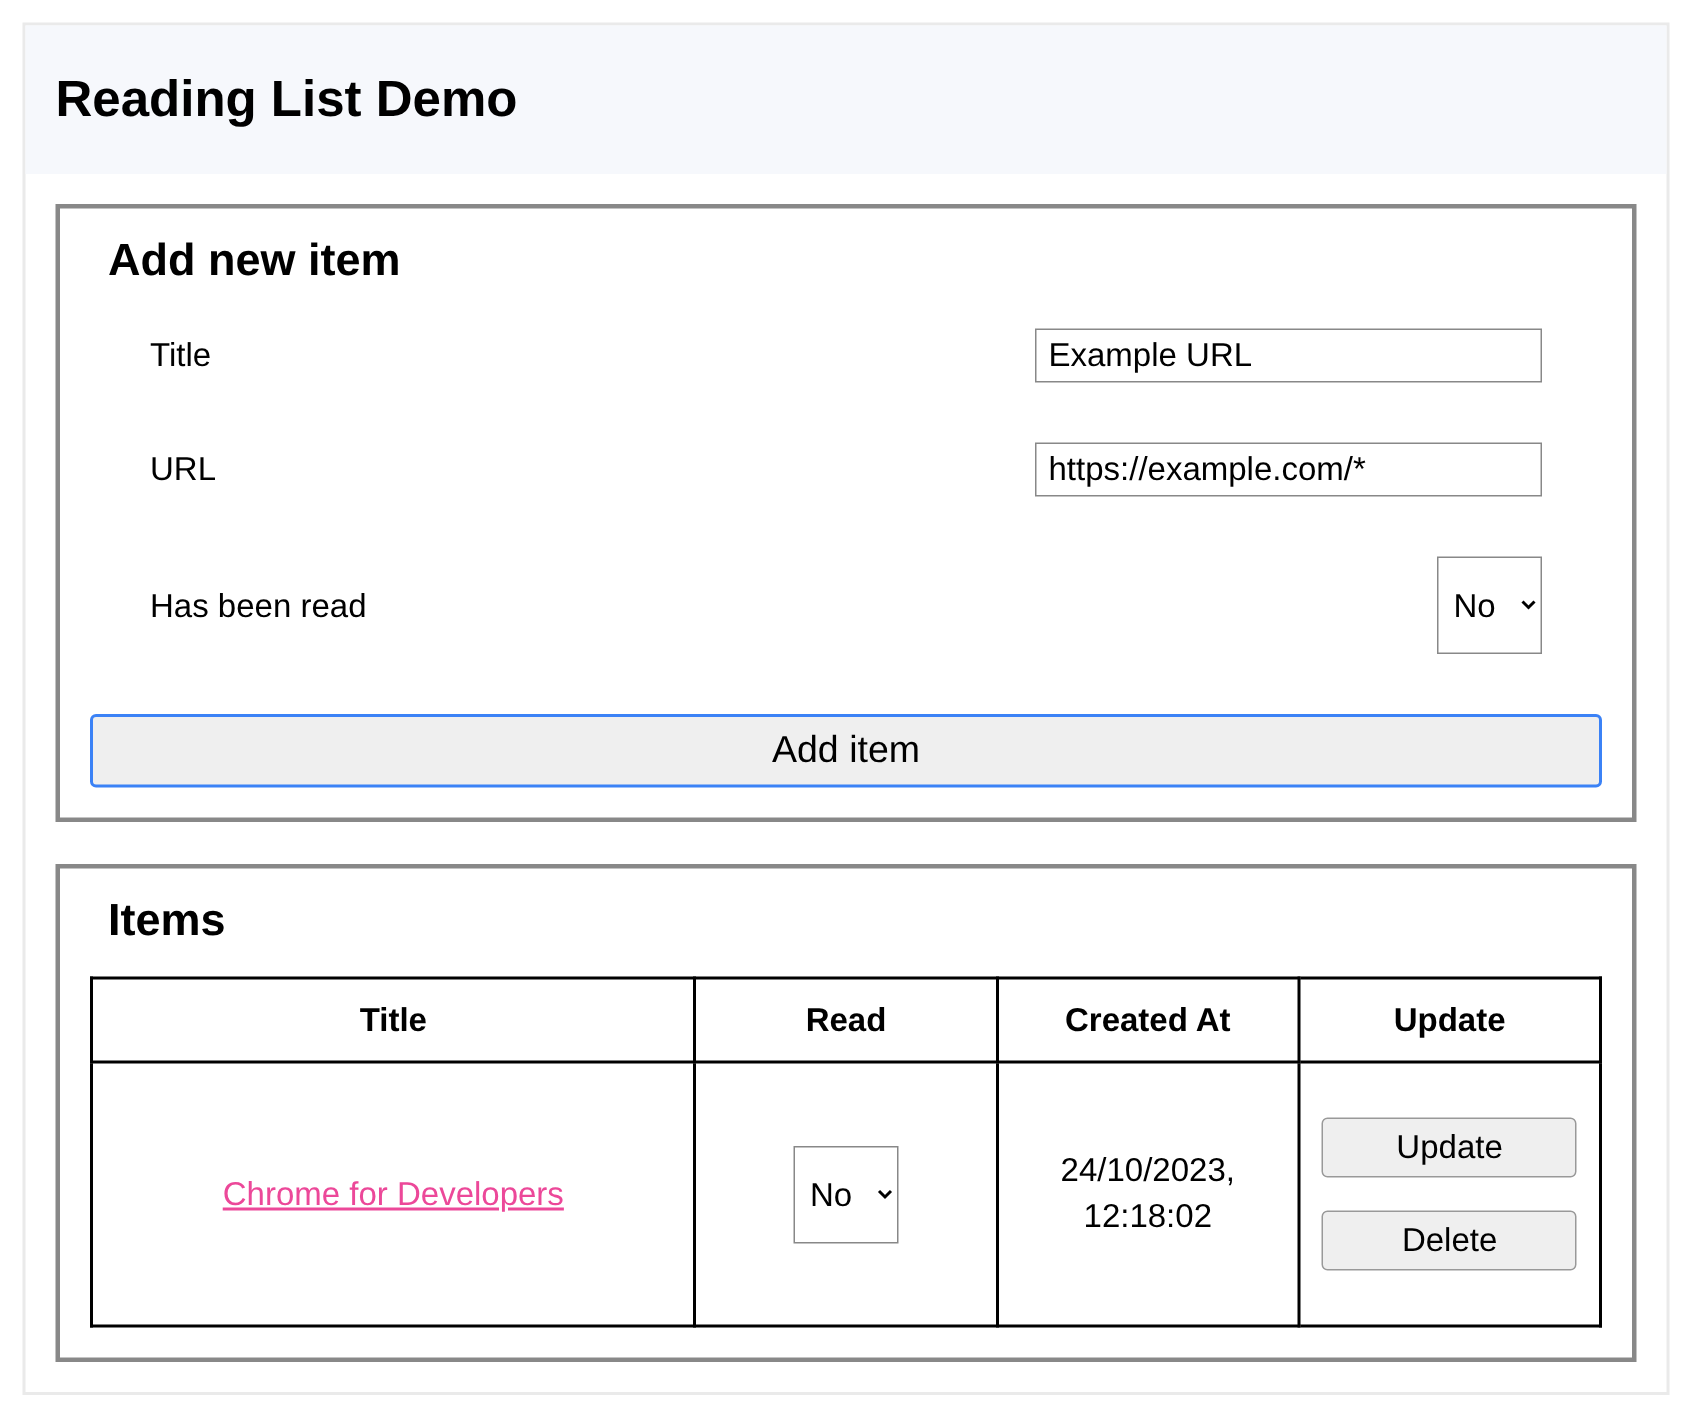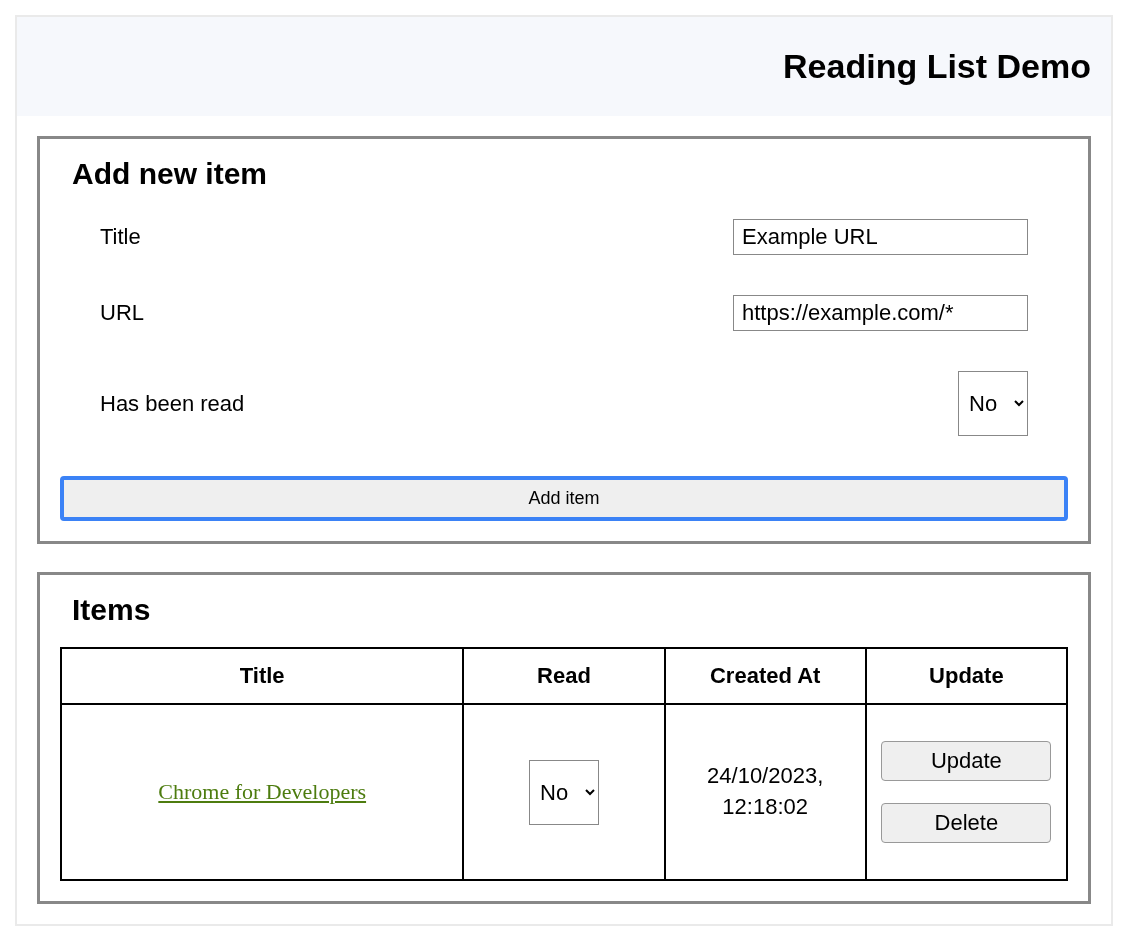--- a/index.html
+++ b/index.html
@@ -12,21 +12,21 @@
       background: #fff;
       color: #000;
     }
     .container {
       border: 2px solid #eaeaea;
       width: 1098px;
     }
     .header {
       background: #f6f8fc;
       padding: 30px 20px 30px 20px;
-      text-align: right;
+      text-align: left;
     }
     .header h1 {
       margin: 0;
       font-size: 34px;
       font-weight: 700;
     }
     .content-area {
       padding: 20px;
     }
     .panel {
@@ -52,38 +52,38 @@
       padding: 0 40px 0 40px;
       margin-bottom: 40px;
       font-size: 22px;
     }
     .form-row label {
       font-size: 22px;
     }
     input[type="text"] {
       font-size: 22px;
       padding: 4px 8px;
-      width: 295px;
+      width: 338px;
       border: 1px solid #888;
       background: #fff;
       font-family: inherit;
     }
     select {
       font-size: 22px;
       padding: 18px 6px;
       border: 1px solid #888;
       background: #fff;
       font-family: inherit;
     }
     .add-button {
       width: 100%;
-      font-size: 18px;
+      font-size: 25px;
       padding: 8px;
       background: #efefef;
-      border: 4px solid #3b82f6;
+      border: 2px solid #3b82f6;
       border-radius: 4px;
       cursor: pointer;
       font-family: inherit;
     }
     table {
       width: 100%;
       border-collapse: collapse;
     }
     th, td {
       border: 2px solid #000;
@@ -95,23 +95,22 @@
       font-weight: 700;
     }
     td {
       vertical-align: middle;
     }
     .col-title { width: 40%; }
     .col-read { width: 20%; margin-left: 40px; }
     .col-created { width: 20%; }
     .col-actions { width: 20%; }
     a.item-link {
-      color: #4d7c0f;
+      color: #ec4899;
       text-decoration: underline;
-      font-family: Liberation Serif, serif;
     }
     .action-btn {
       display: block;
       width: 170px;
       margin: 22px auto;
       font-size: 22px;
       padding: 6px;
       background: #efefef;
       border: 1px solid #999;
       border-radius: 4px;

